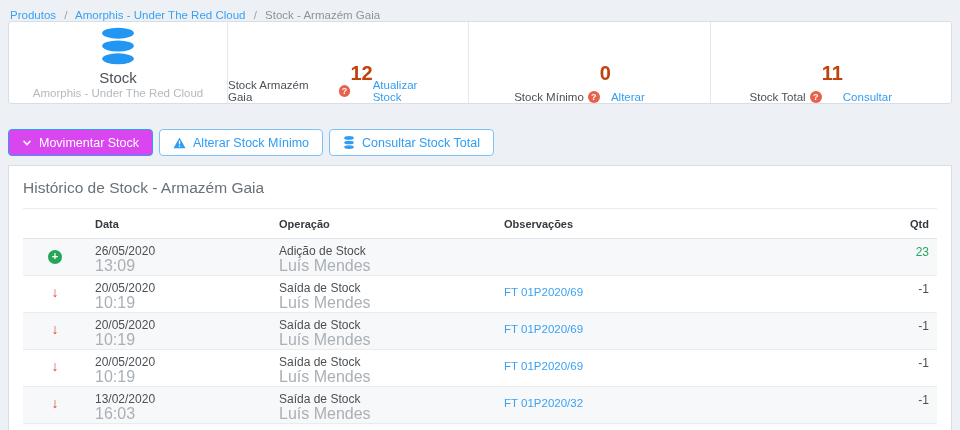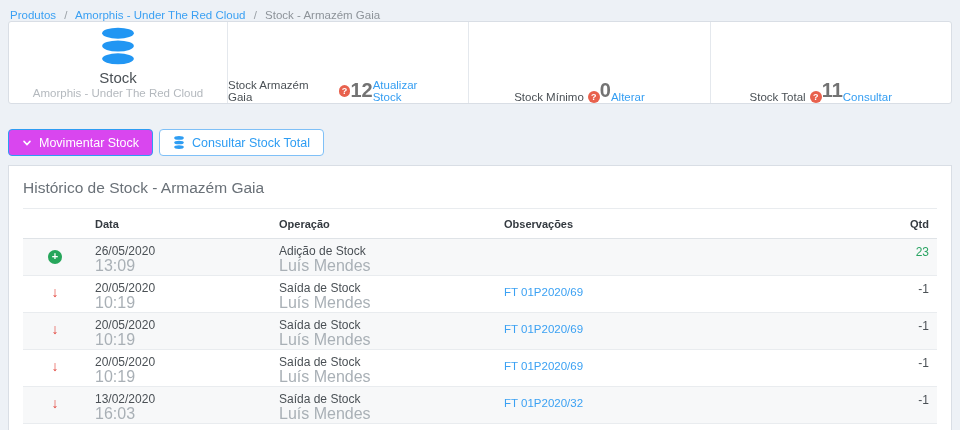--- a/index.html
+++ b/index.html
@@ -29,21 +29,21 @@
     flex:1; border-left:1px solid #e4e8ed;
     display:flex; align-items:flex-end; justify-content:center;
     padding-right:20px;
   }
   .stat-label { font-size:11.5px; color:#4a5055; display:flex; align-items:center; gap:4px; }
   .help {
     width:12px; height:12px; border-radius:50%; background:#e8614d; color:#fff;
     font-size:9px; font-weight:bold; display:inline-flex; align-items:center; justify-content:center;
     cursor:pointer;
   }
-  .stat-value { font-size:20px; font-weight:bold; color:#737373; line-height:1.2; margin:1px 0; }
+  .stat-value { font-size:20px; font-weight:bold; color:#c2410c; line-height:1.2; margin:18px 0; }
   .stat-action { font-size:11.5px; color:#359ef2; text-decoration:none; cursor:pointer; }
   
   .toolbar { margin:25px 8px 0; display:flex; gap:6px; }
   .btn {
     height:27px; border-radius:4px; font-size:12.5px; font-family:inherit;
     display:inline-flex; align-items:center; gap:7px; padding:0 13px; cursor:pointer; white-space:nowrap;
   }
   .btn svg { flex:none; }
   .btn.primary { background:#d946ef; border:1px solid #2e9df3; color:#fff; }
   .btn.outline { background:#fff; border:1px solid #7fc0f7; color:#2e9df3; }
@@ -133,20 +133,30 @@
 </section>
 
 <div class="toolbar">
   <button class="btn primary">
     <span style="line-height:0;">
       <svg width="10" height="10" viewBox="0 0 10 10">
           <path d="M2 3.4 L5 6.5 L8 3.4" stroke="currentColor" stroke-width="1.6" fill="none" stroke-linecap="round"></path>
         </svg>
     </span>
     <span>Movimentar Stock</span>
+  </button>
+  <button class="btn outline">
+    <span style="line-height:0;">
+      <svg width="13" height="12" viewBox="0 0 14 13">
+          <path d="M7 0.5 L13.5 12.2 H0.5 Z" fill="currentColor"></path>
+          <rect x="6.3" y="3.8" width="1.4" height="4.2" fill="#fff"></rect>
+          <rect x="6.3" y="9.2" width="1.4" height="1.5" fill="#fff"></rect>
+        </svg>
+    </span>
+    <span>Alterar Stock Mínimo</span>
   </button>
   <button class="btn outline">
     <span style="line-height:0;">
       <svg width="12" height="13" viewBox="0 0 12 14" fill="currentColor">
           <ellipse cx="6" cy="2.1" rx="5.2" ry="2"></ellipse>
           <ellipse cx="6" cy="7" rx="5.2" ry="2"></ellipse>
           <ellipse cx="6" cy="11.9" rx="5.2" ry="2"></ellipse>
         </svg>
     </span>
     <span>Consultar Stock Total</span>

